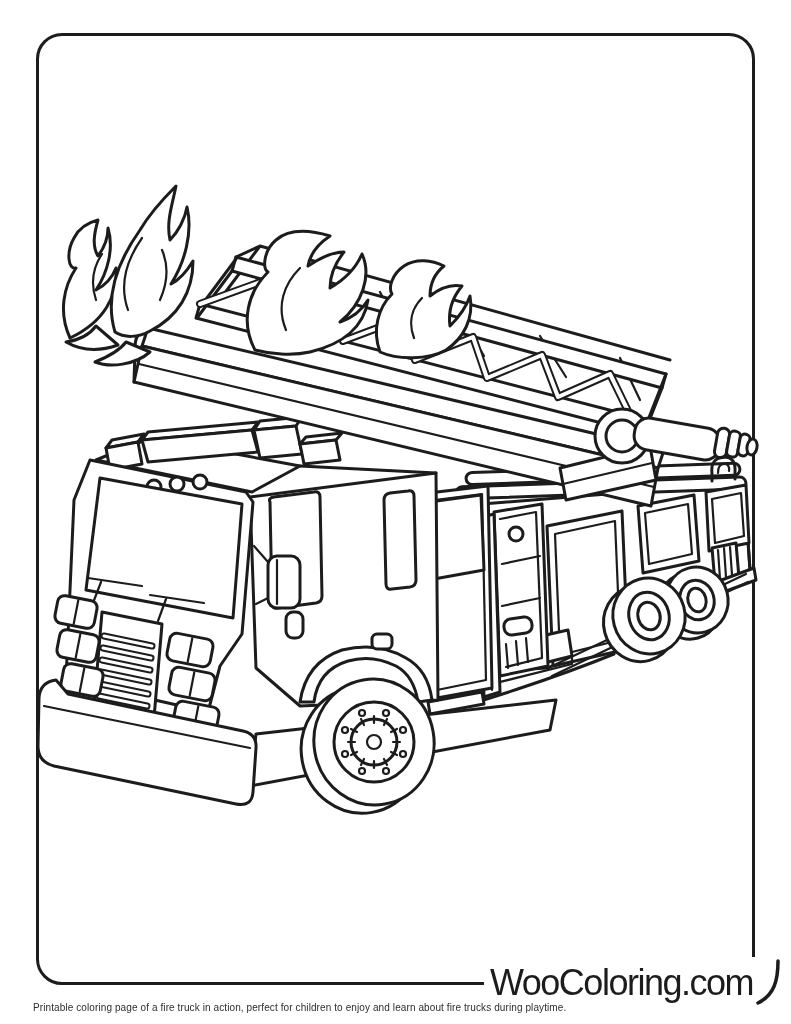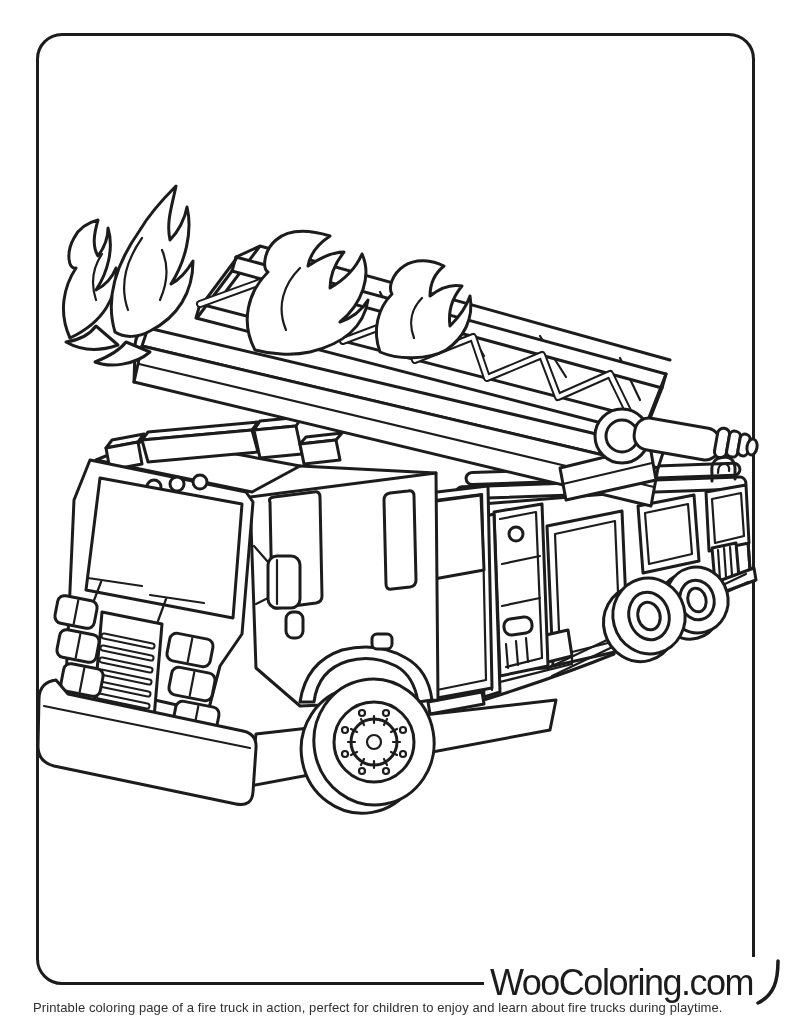--- a/index.html
+++ b/index.html
@@ -15,21 +15,21 @@
   .sf{stroke:var(--ink);stroke-width:3;fill:var(--paper);stroke-linecap:round;stroke-linejoin:round;}
   .case{stroke:var(--ink);stroke-width:8;fill:none;stroke-linecap:round;stroke-linejoin:round;}
   .inw{stroke:var(--paper);stroke-width:4;fill:none;stroke-linecap:round;stroke-linejoin:round;}
   .slatc{stroke:var(--ink);stroke-width:7;fill:none;stroke-linecap:round;}
   .slatw{stroke:var(--paper);stroke-width:3;fill:none;stroke-linecap:round;}
   .brand{position:absolute;left:484px;top:957px;width:279px;height:52px;z-index:3;
          background:var(--paper);display:flex;align-items:center;justify-content:flex-start;
          padding-left:6px;box-sizing:border-box;}
   .brand-text{font-size:36px;letter-spacing:-1.5px;color:var(--ink);white-space:nowrap;line-height:1;}
   .brand-swoosh{margin-left:3px;flex:0 0 auto;}
-  .caption{position:absolute;left:33px;top:1001px;font-size:13px;line-height:14px;color:#2e2e2e;
+  .caption{position:absolute;left:33px;top:1001px;font-size:10px;line-height:14px;color:#2e2e2e;
            letter-spacing:0.1px;white-space:nowrap;z-index:4;}
 </style>
 </head>
 <body>
 
 <div class="page">
 
   <div class="frame"></div>
 
   <svg class="art" viewBox="0 0 791 1024" aria-hidden="true">

